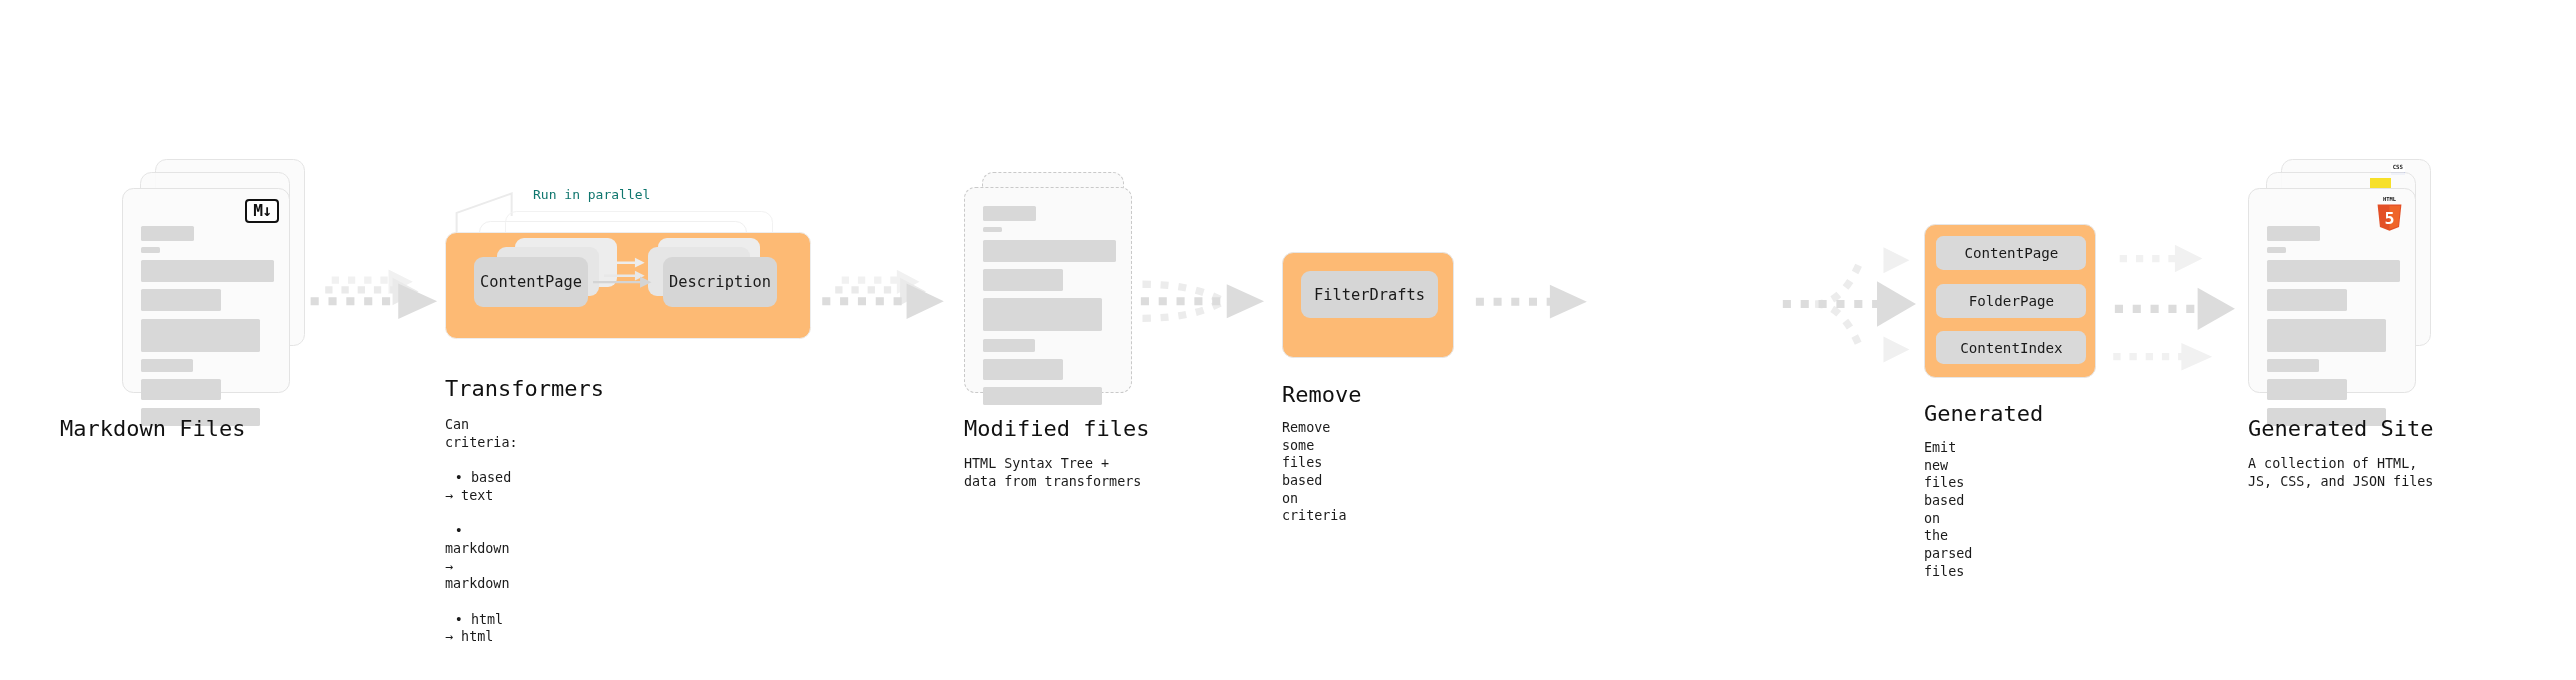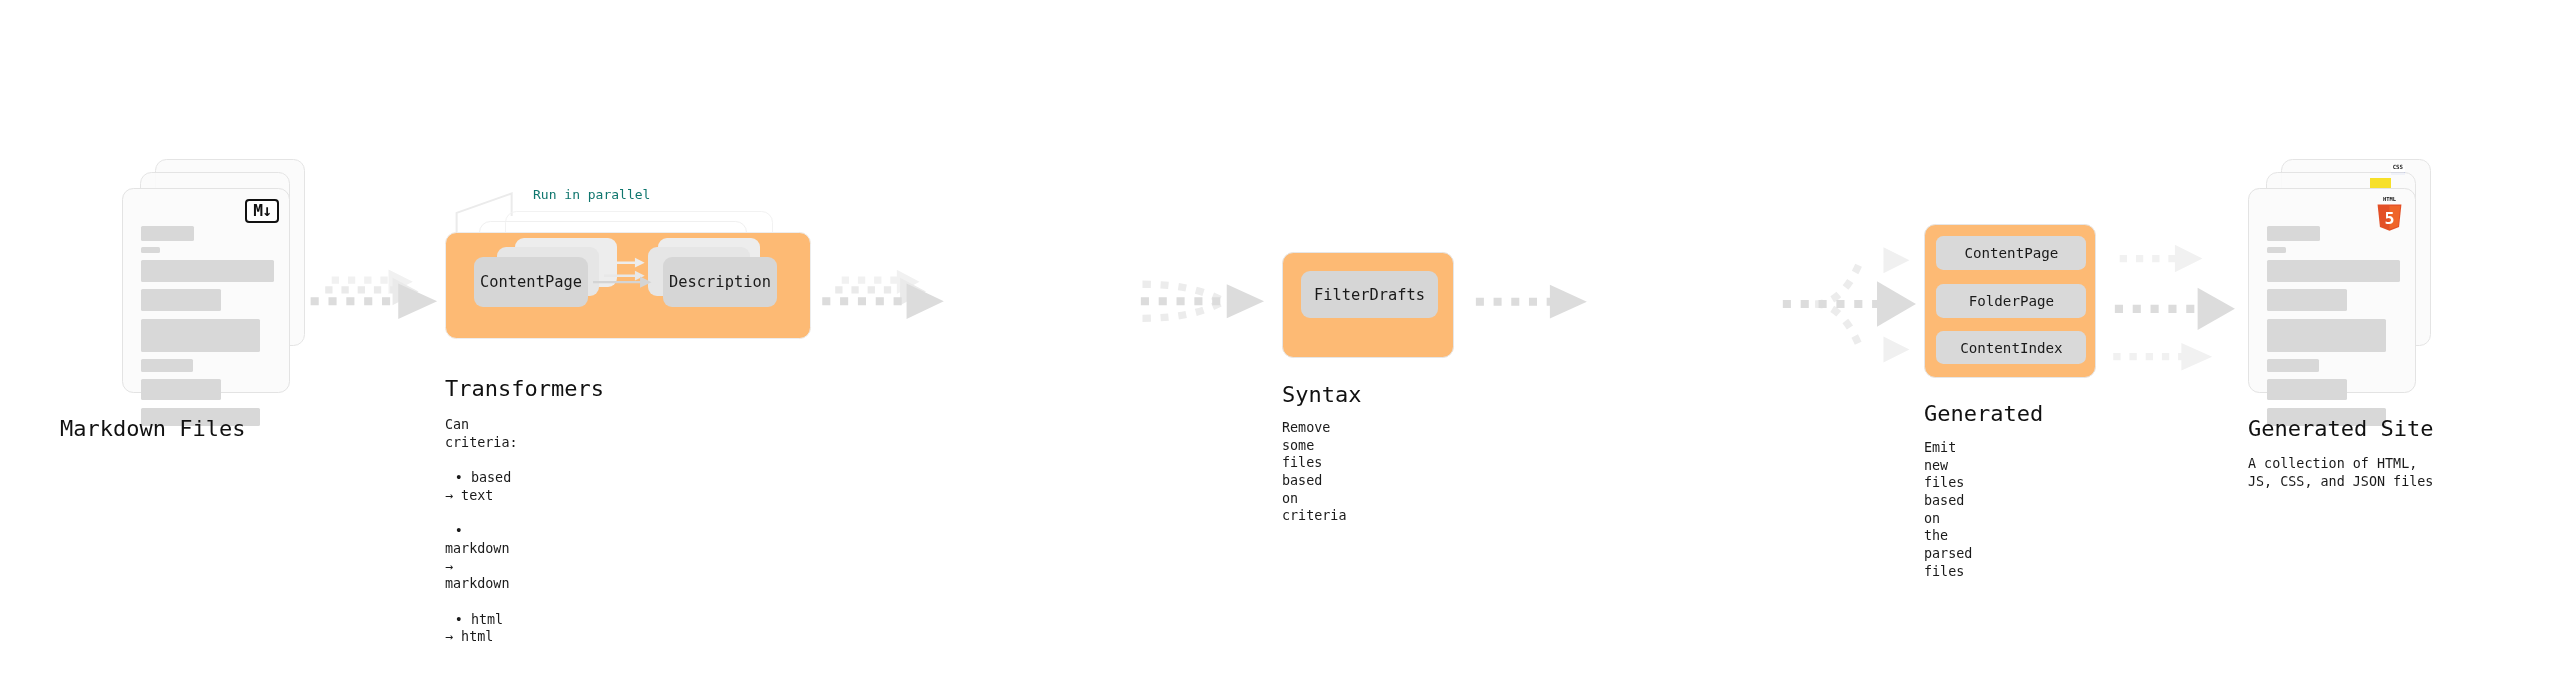--- a/index.html
+++ b/index.html
@@ -184,37 +184,57 @@
     <g stroke="#eaeaea" stroke-width="9" stroke-dasharray="9 11" fill="none">
       <line x1="20" y1="27" x2="104" y2="27"></line>
     </g>
     <polygon points="100,12 132,29 100,46" fill="#eaeaea"></polygon>
     <g stroke="#dcdcdc" stroke-width="10" stroke-dasharray="10 12" fill="none">
       <line x1="4" y1="41" x2="112" y2="41"></line>
     </g>
     <polygon points="108,19 154,41 108,63" fill="#dcdcdc"></polygon>
   </svg>
 
+  <div class="node" style="left:964px; top:172px;">
+    <div class="card-stack" style="width:179px;height:228px;">
+      <div class="card dashed" style="left:18px; top:0px; width:142px; height:163px;"></div>
+      <div class="card dashed" style="left:0px; top:14.6px; width:168px; height:206px;">
+        <div class="bars" style="top:18px;">
+          <div class="bar" style="width:53px;height:15.4px;"></div>
+          <div class="bar" style="width:18.7px;height:5.7px;margin-top:-1.6px;"></div>
+          <div class="bar" style="width:133px;height:22px;margin-top:3.3px;"></div>
+          <div class="bar" style="width:80px;height:22px;"></div>
+          <div class="bar" style="width:119px;height:33px;"></div>
+          <div class="bar" style="width:52px;height:13px;"></div>
+          <div class="bar" style="width:80px;height:21px;"></div>
+          <div class="bar" style="width:119px;height:18px;"></div>
+        </div>
+      </div>
+    </div>
+    <div class="title" style="left:0px; top:244px;">Modified files</div>
+    <div class="desc" style="left:0px; top:283px;">HTML Syntax Tree +
+data from transformers</div>
+  </div>
 
   <svg class="arrow-svg" style="left:1136px; top:268px; width:154px; height:73px;" viewBox="0 0 190 90">
     <path d="M8 20 Q72 20 108 41" stroke="#ececec" stroke-width="9" stroke-dasharray="10 12" fill="none"></path>
     <path d="M8 62 Q72 62 108 41" stroke="#ececec" stroke-width="9" stroke-dasharray="10 12" fill="none"></path>
     <g stroke="#dcdcdc" stroke-width="10" stroke-dasharray="10 12" fill="none">
       <line x1="6" y1="41" x2="118" y2="41"></line>
     </g>
     <polygon points="112,20 158,41 112,62" fill="#dcdcdc"></polygon>
   </svg>
 
   <div class="node" style="left:1282px; top:252px;">
     <div class="panel" style="left:0px; top:0px; width:172px; height:106px;">
       <div class="pill" style="left:18px; top:18px; width:137px; height:47px;">
         <span>FilterDrafts</span>
       </div>
     </div>
-    <div class="title" style="left:0px; top:130px;">Syntax</div>
+    <div class="title" style="left:0px; top:130px;">Remove</div>
     <div class="desc" style="left:0px; top:167px;">Remove some files based
 on criteria</div>
   </div>
 
   <svg class="arrow-svg" style="left:1472px; top:288px; width:130px; height:37px;" viewBox="0 0 160 46">
     <g stroke="#dcdcdc" stroke-width="10" stroke-dasharray="10 12" fill="none">
       <line x1="4" y1="17" x2="100" y2="17"></line>
     </g>
     <polygon points="96,-4 142,17 96,38" fill="#dcdcdc"></polygon>
   </svg>

